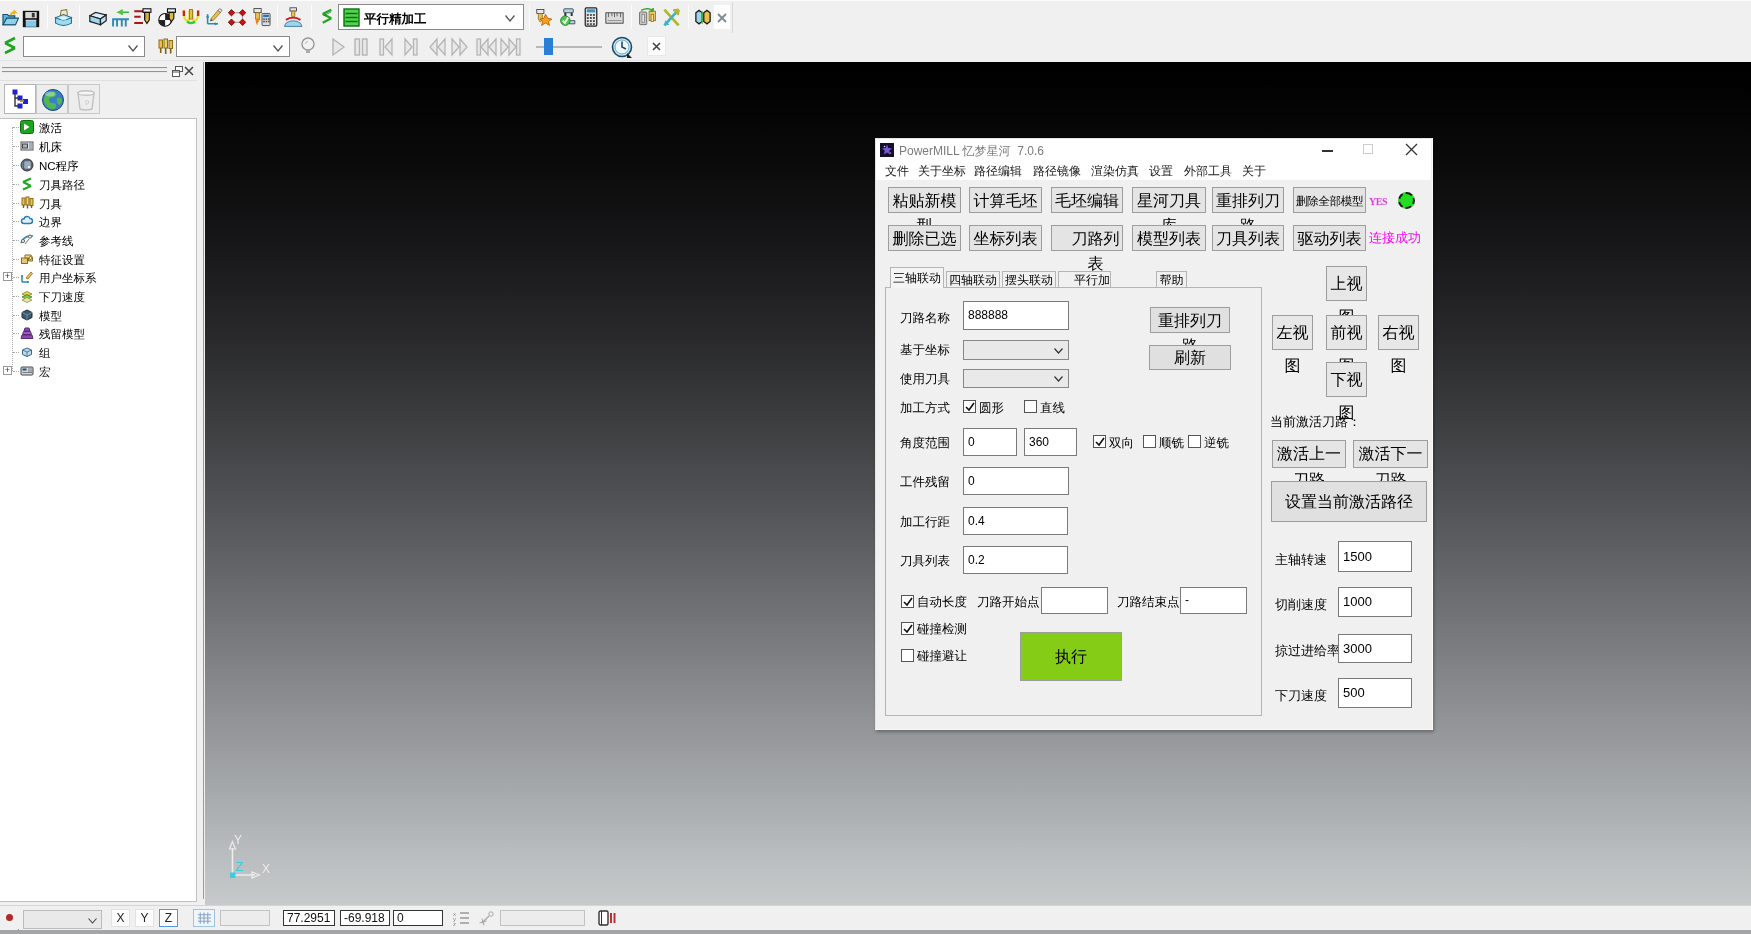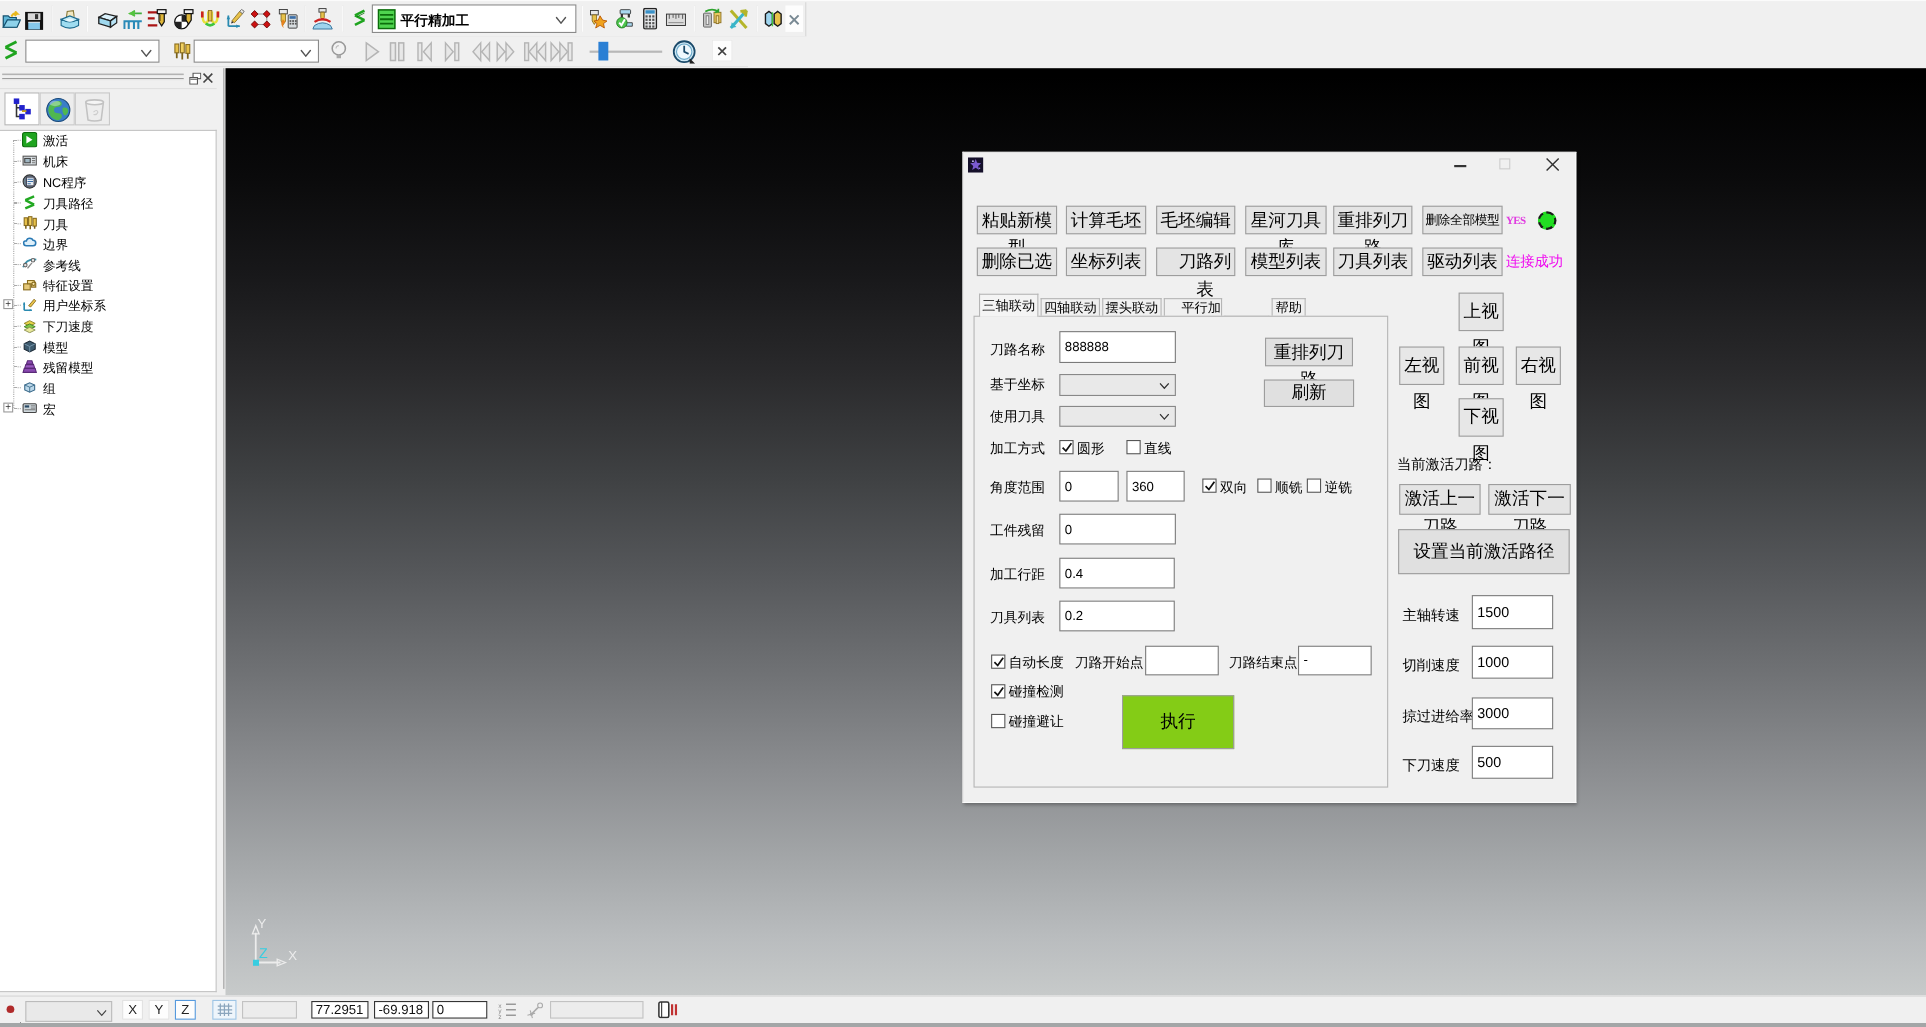--- a/index.html
+++ b/index.html
@@ -524,20 +524,33 @@
       </svg>
     <div class="sfield" style="left:500px;width:85px;background:#ececec;border:1px solid #c2c2c2;"></div>
     <svg style="position:absolute;left:598px;top:4px;" width="20" height="16" viewBox="0 0 20 16">
         <rect x="1" y="1" width="9" height="14" rx="1.5" fill="#fff" stroke="#333" stroke-width="1.4"></rect>
         <path d="M3.5 1 v14" stroke="#333"></path>
         <path d="M13 3 v10 M16.5 3 v10" stroke="#c03030" stroke-width="2"></path>
       </svg>
   </div>
   <div class="abs" id="bottomstrip"></div>
   <div class="abs" id="dialog">
+    <div id="dtitle">
+        <div class="ttext">PowerMILL 忆梦星河&nbsp; 7.0.6</div>
+      </div>
+    <div id="dmenu">
+      <span style="left:9px;">文件</span>
+      <span style="left:42px;">关于坐标</span>
+      <span style="left:98px;">路径编辑</span>
+      <span style="left:157px;">路径镜像</span>
+      <span style="left:215px;">渲染仿真</span>
+      <span style="left:273px;">设置</span>
+      <span style="left:308px;">外部工具</span>
+      <span style="left:366px;">关于</span>
+    </div>
 
     <div style="position:absolute;left:446px;top:11px;width:11px;height:1.5px;background:#333;"></div>
     <div style="position:absolute;left:487px;top:5px;width:10px;height:10px;border:1px solid #ccc;"></div>
     <svg style="position:absolute;left:529px;top:4px;" width="13" height="13" viewBox="0 0 13 13">
         <path d="M1 1 L12 12 M12 1 L1 12" stroke="#333" stroke-width="1.3"></path>
       </svg>
 
     <svg style="position:absolute;left:4px;top:4px;" width="14" height="14" viewBox="0 0 14 14">
         <rect width="14" height="14" fill="#15102a"></rect>
         <path d="M7 1.5 L8.3 5 L12 5.4 L9.2 7.8 L10.2 11.6 L7 9.4 L3.8 11.6 L4.8 7.8 L2 5.4 L5.7 5 Z" fill="#7a5ad0"></path>

